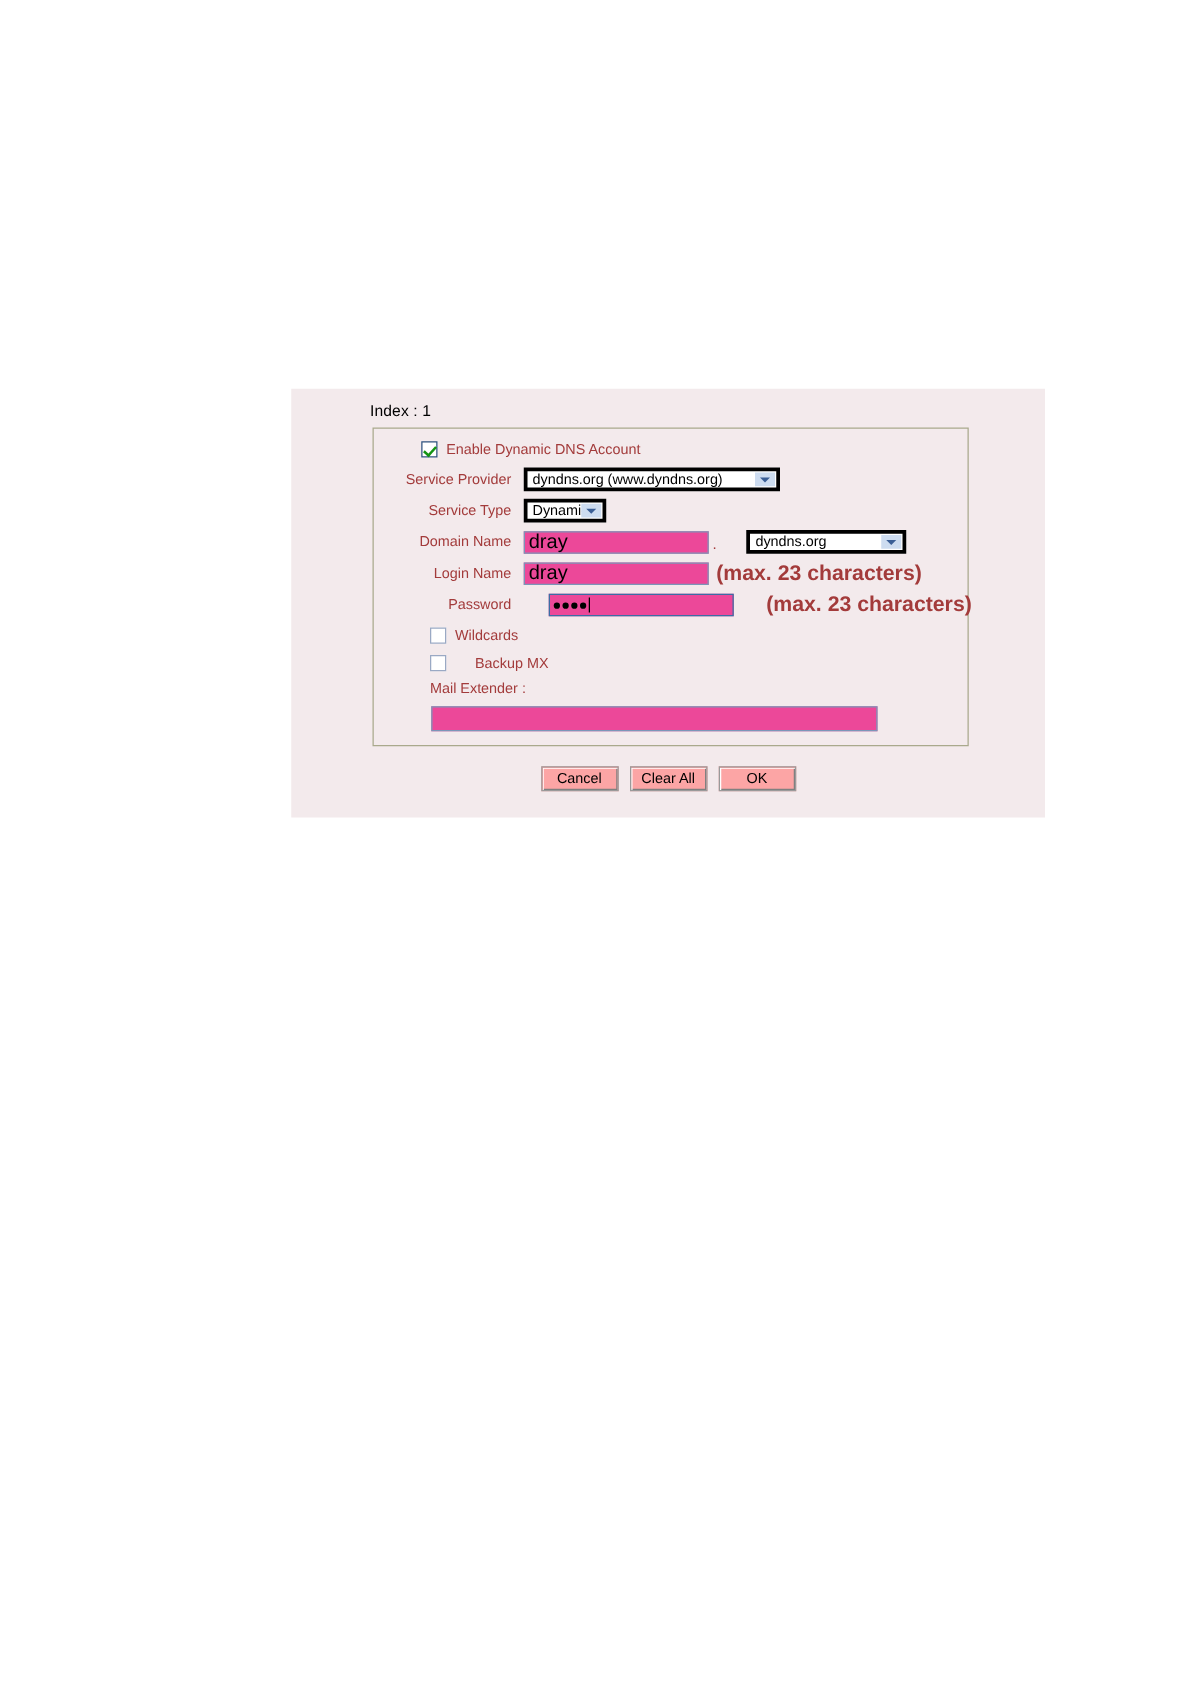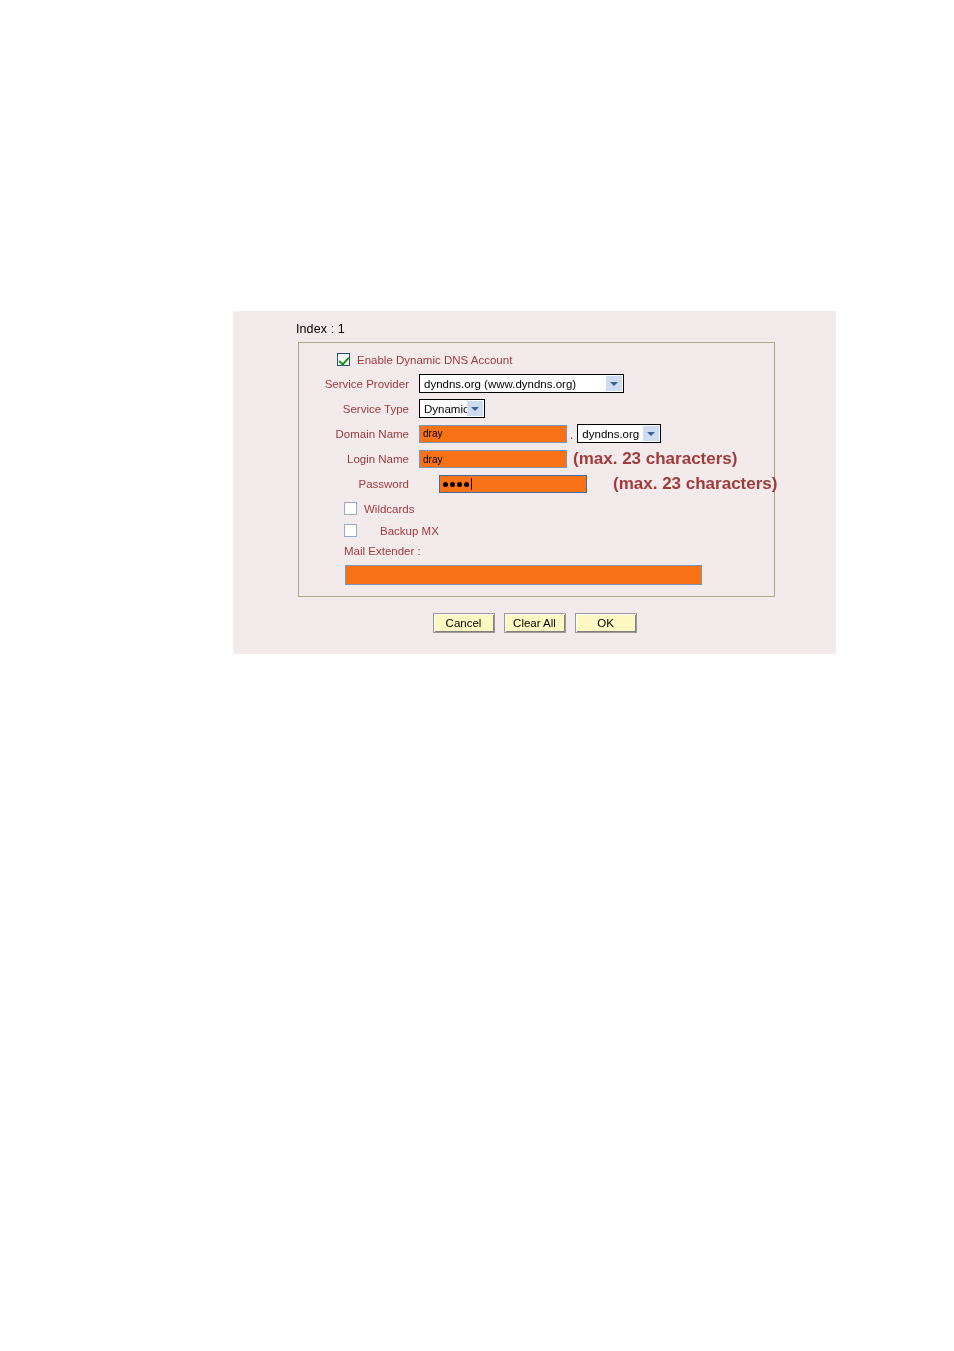--- a/index.html
+++ b/index.html
@@ -107,37 +107,37 @@
     border: 1px solid #9aa9c4;
     background: #ffffff;
     box-sizing: border-box;
     flex: 0 0 auto;
   }
 
   
   .txt {
     height: 18px;
     border: 1px solid #7b96b8;
-    background: #f97316;
+    background: #ec4899;
     box-sizing: border-box;
     font-family: "Liberation Sans", sans-serif;
-    font-size: 10px;
+    font-size: 16px;
     color: #000000;
     padding: 0 3px;
     line-height: 16px;
     outline: none;
   }
   .txt.focused {
     border: 1px solid #3b6ea5;
   }
 
   
   .sel {
     height: 19px;
-    border: 1px solid #000000;
+    border: 3px solid #000000;
     background: #ffffff;
     box-sizing: border-box;
     display: flex;
     align-items: center;
     position: relative;
     font-size: 11.5px;
     color: #000000;
   }
   .sel .sel-val {
     padding-left: 4px;
@@ -192,21 +192,21 @@
     left: 0;
     top: 302px;
     width: 603px;
     display: flex;
     justify-content: center;
     gap: 9px;
   }
   .btn {
     min-width: 62px;
     height: 20px;
-    background: #fef9c3;
+    background: #fca5a5;
     border: 1px solid #9a9a9a;
     box-shadow: inset 1px 1px 0 #ffffff, inset -1px -1px 0 #808080;
     font-family: "Liberation Sans", sans-serif;
     font-size: 11.5px;
     color: #000000;
     text-align: center;
     line-height: 18px;
     cursor: pointer;
     padding: 0 8px;
     box-sizing: border-box;
@@ -247,21 +247,21 @@
       <span class="sel" style="width:66px;">
         <span class="sel-val">Dynamic</span>
         <span class="sel-arrow"></span>
       </span>
     </div>
 
     <div class="row" style="left:0px; top:81px;">
       <span class="lbl lbl-right">Domain Name</span>
       <input class="txt" style="width: 148px;" type="text" value="dray">
       <span class="dot-sep">.</span>
-      <span class="sel" style="width:84px;">
+      <span class="sel" style="width:128px;margin-left:20px;">
         <span class="sel-val">dyndns.org</span>
         <span class="sel-arrow"></span>
       </span>
     </div>
 
     <div class="row" style="left:0px; top:106px;justify-content:center;">
       <span class="lbl lbl-right">Login Name</span>
       <input class="txt" style="width: 148px;" type="text" value="dray">
       <span class="hint">(max. 23 characters)</span>
     </div>

